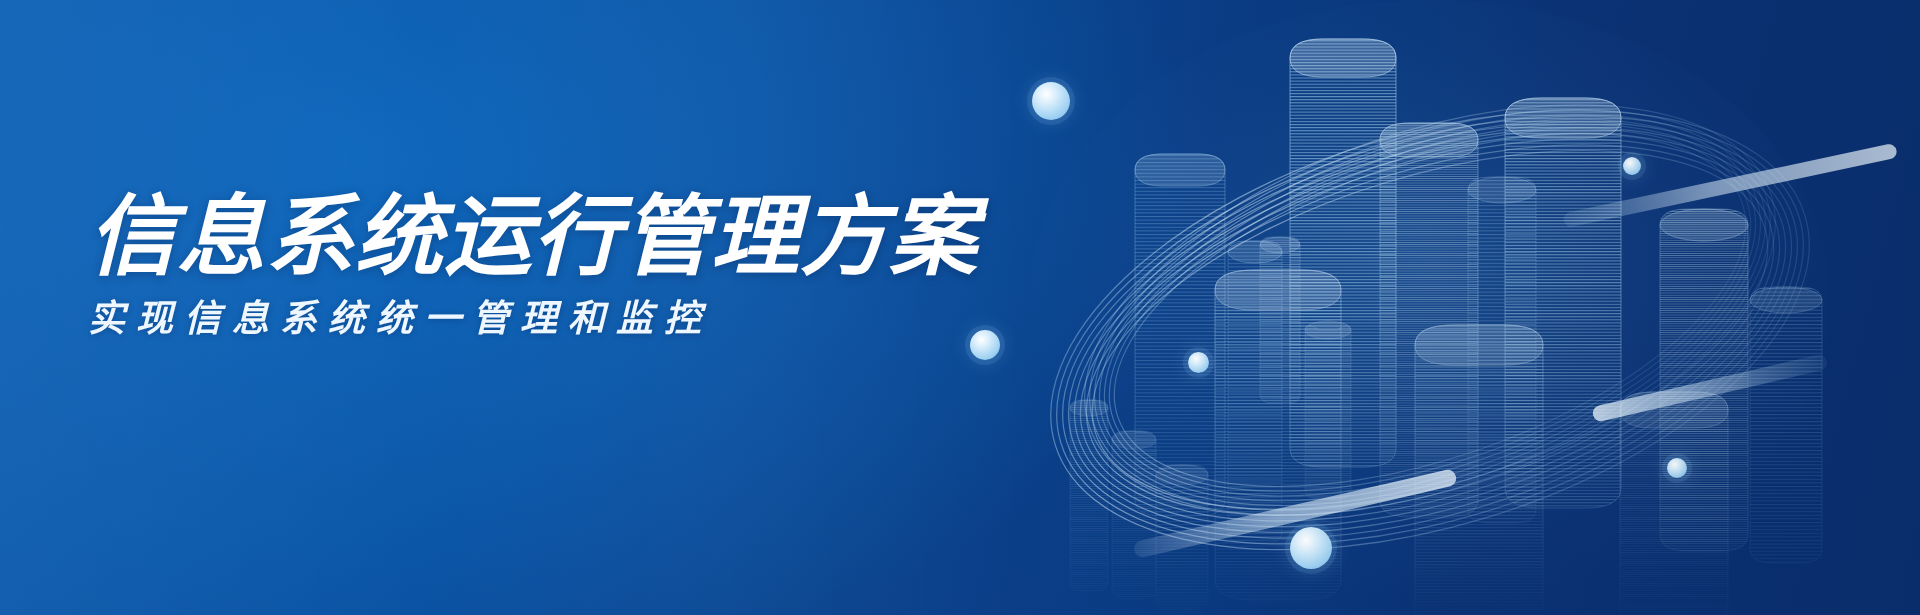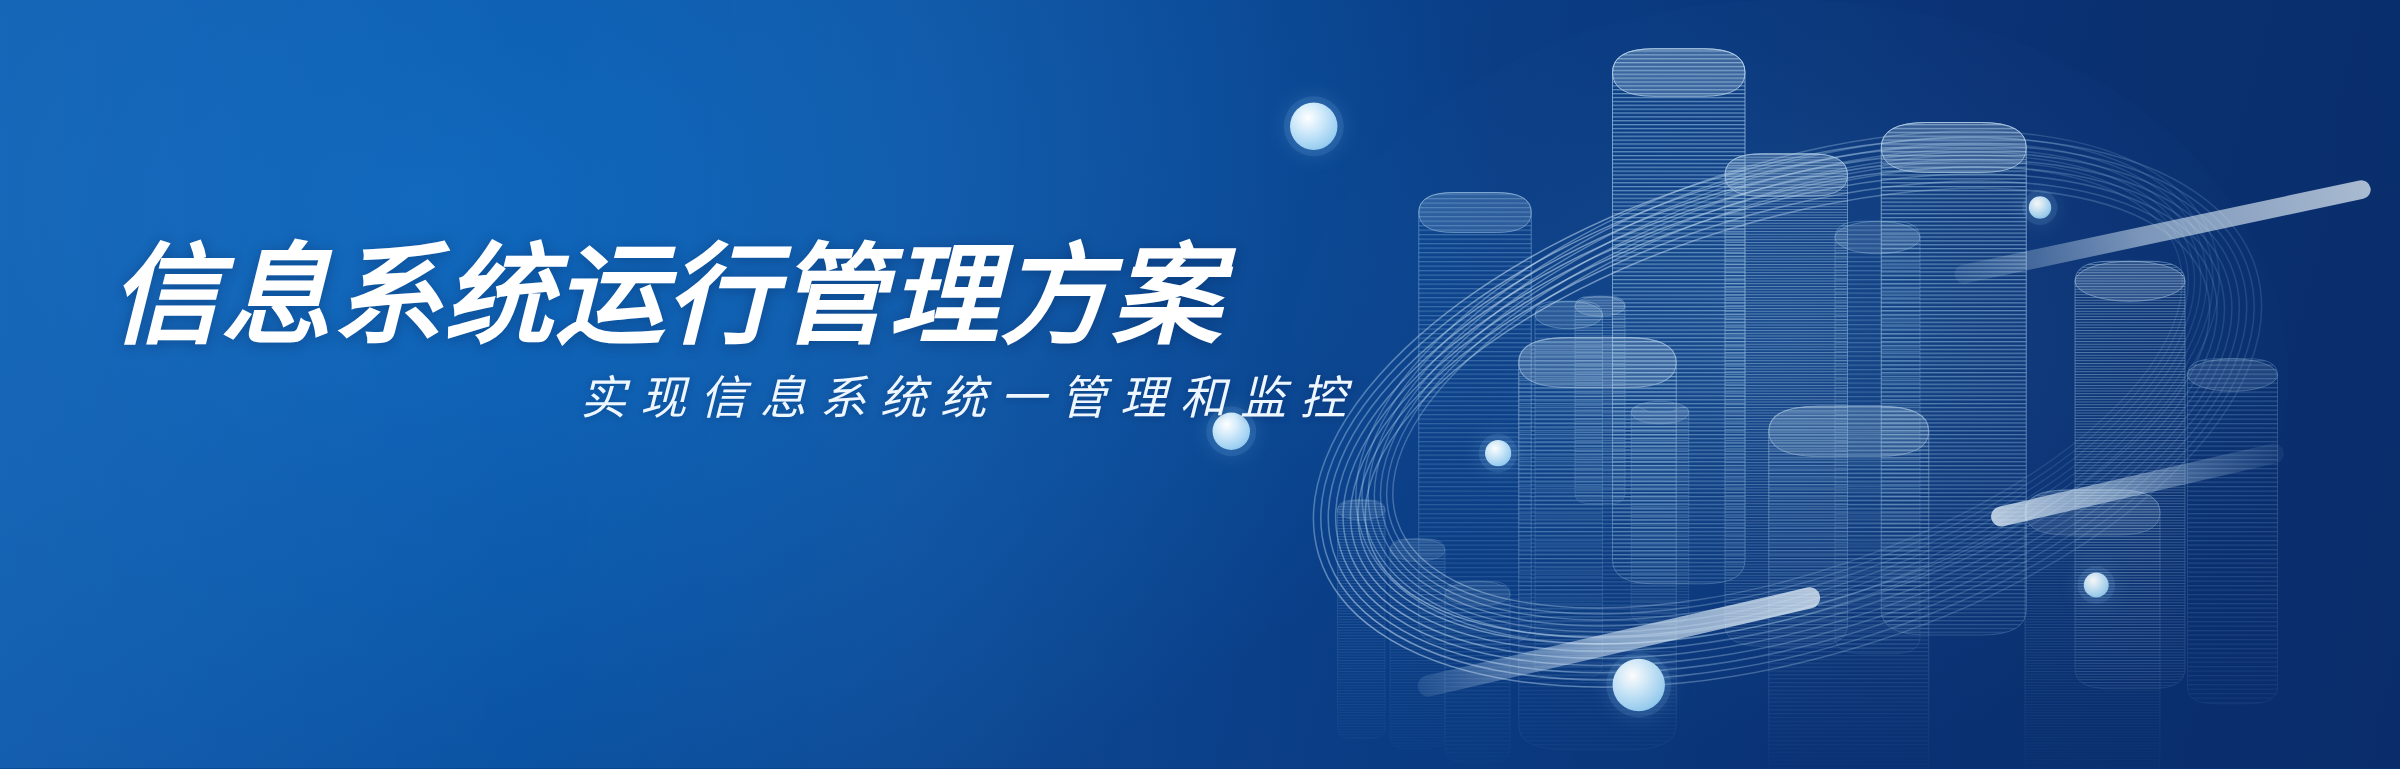--- a/index.html
+++ b/index.html
@@ -50,26 +50,25 @@
     color: #ffffff;
     letter-spacing: 1px;
     white-space: nowrap;
     text-shadow: 0 2px 10px rgba(0,20,60,0.30);
   }
   #banner .subtitle {
     margin: 14px 0 0 0;
     padding: 0 0 0 88px;
     font-size: 37px;
     line-height: 1.2;
-    font-weight: 400;
+    font-weight: 700;
     font-style: italic;
     color: #eef6ff;
     letter-spacing: 11px;
     white-space: nowrap;
-    text-align: right;
     padding-right: 22px;
     text-shadow: 0 1px 6px rgba(0,20,60,0.28);
   }
 
   
   #banner .artwork {
     position: absolute;
     right: 0;
     top: 0;
     width: 960px;

